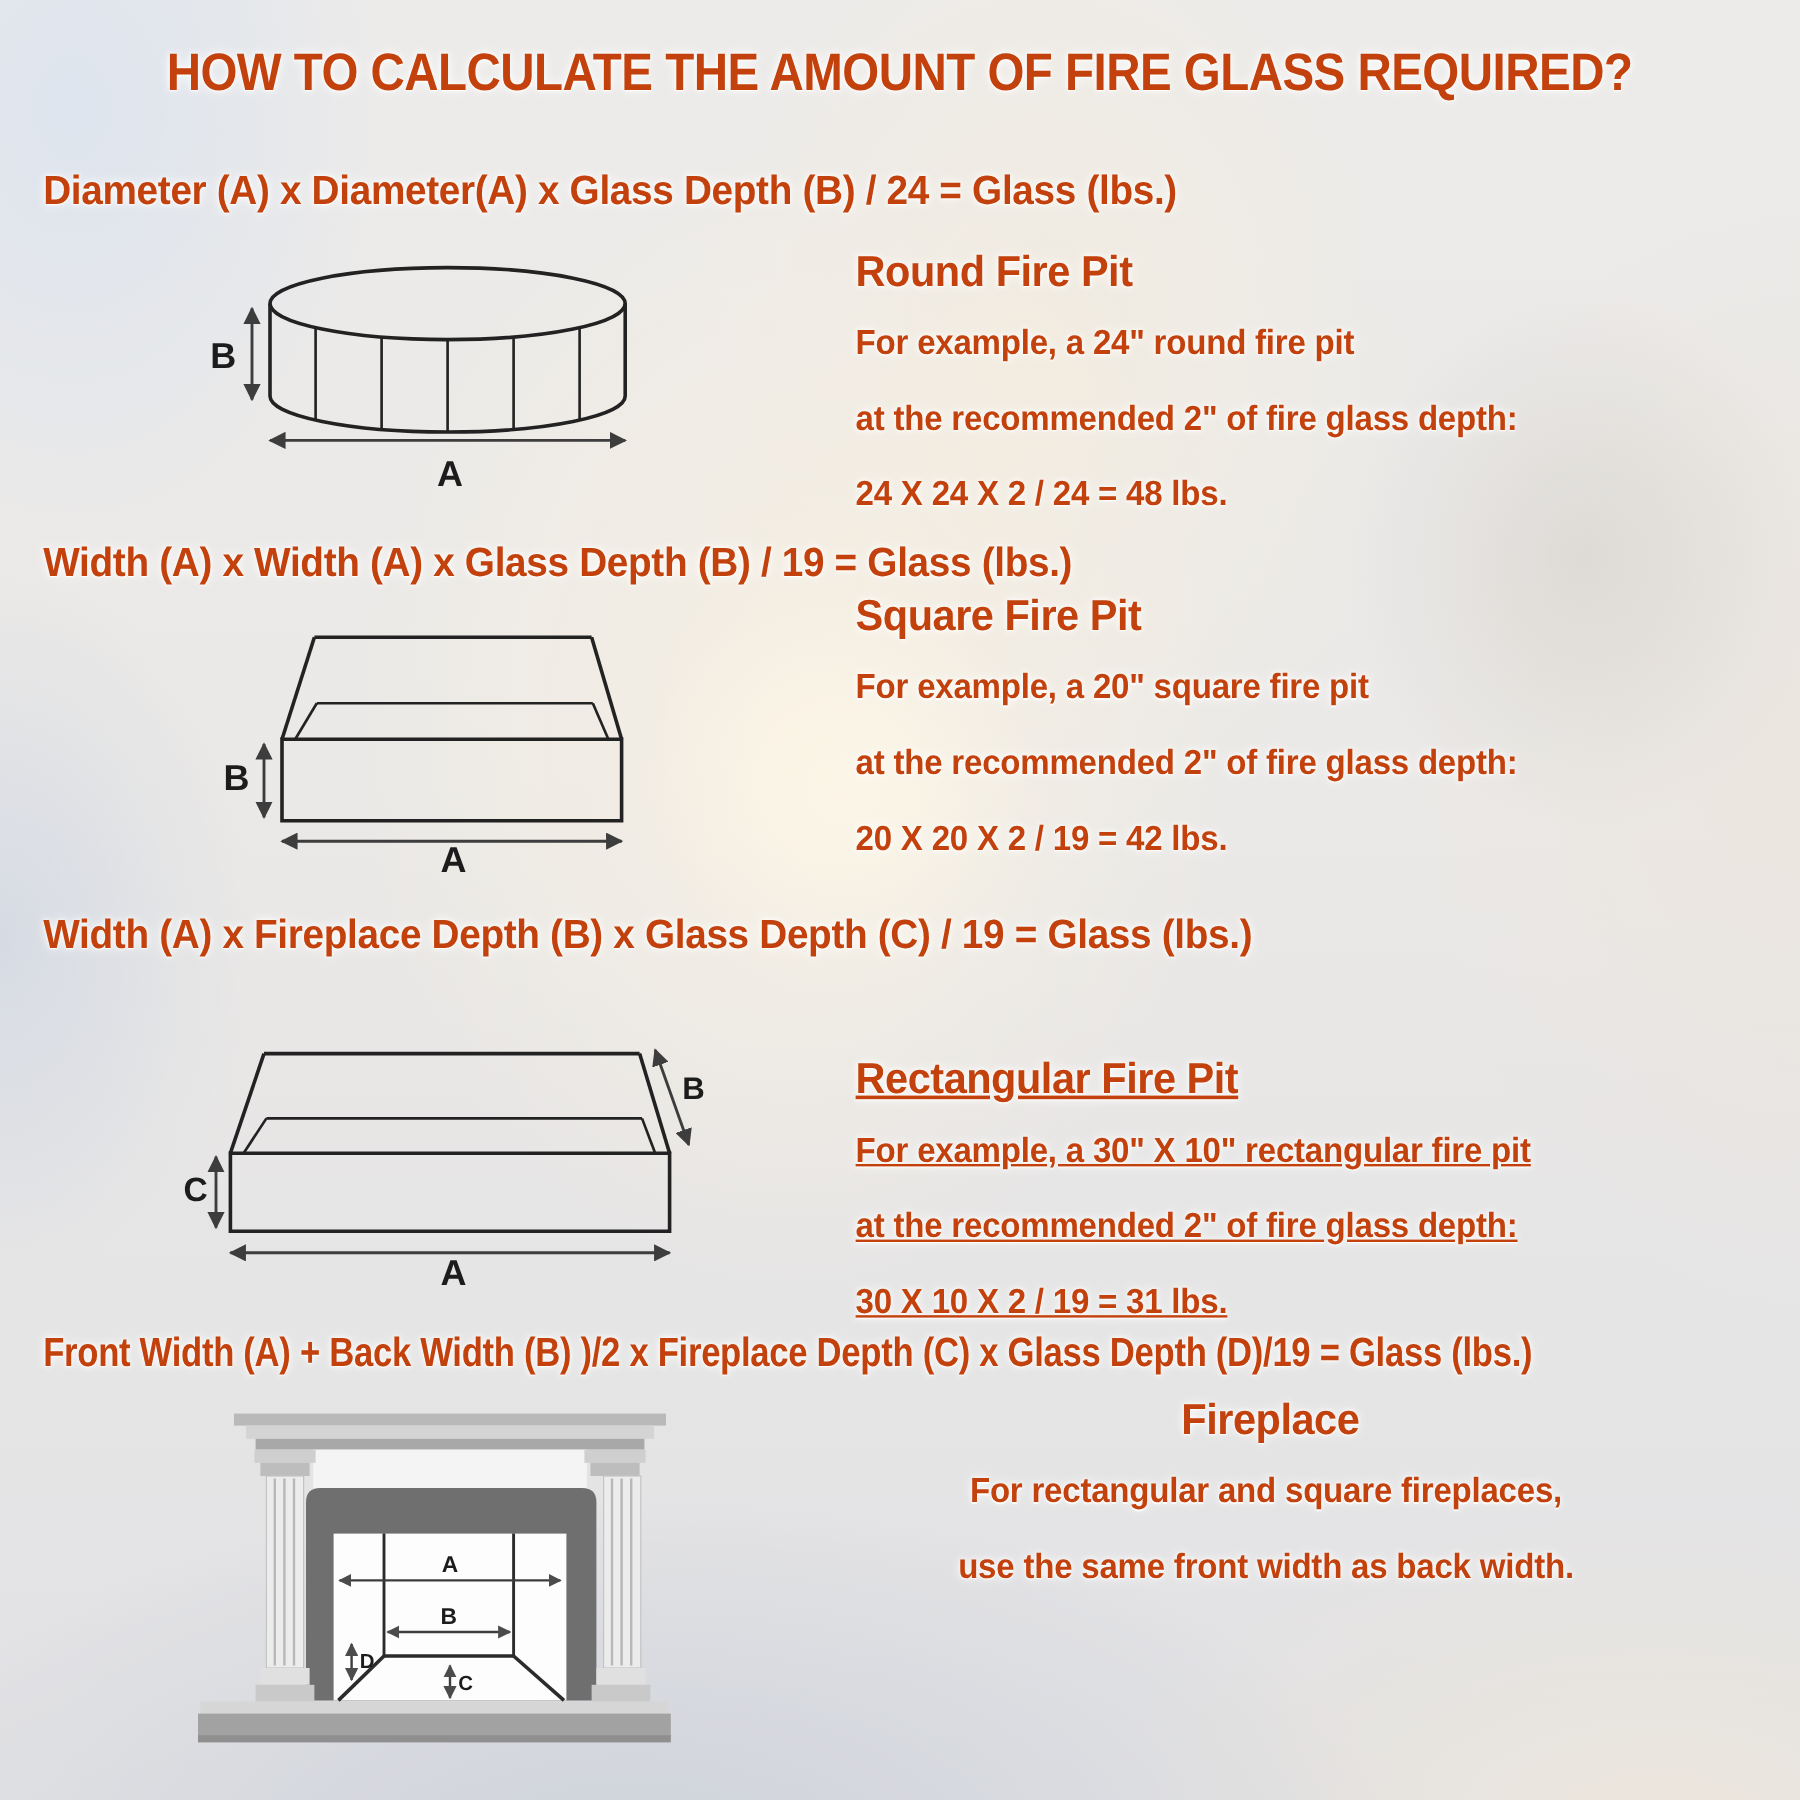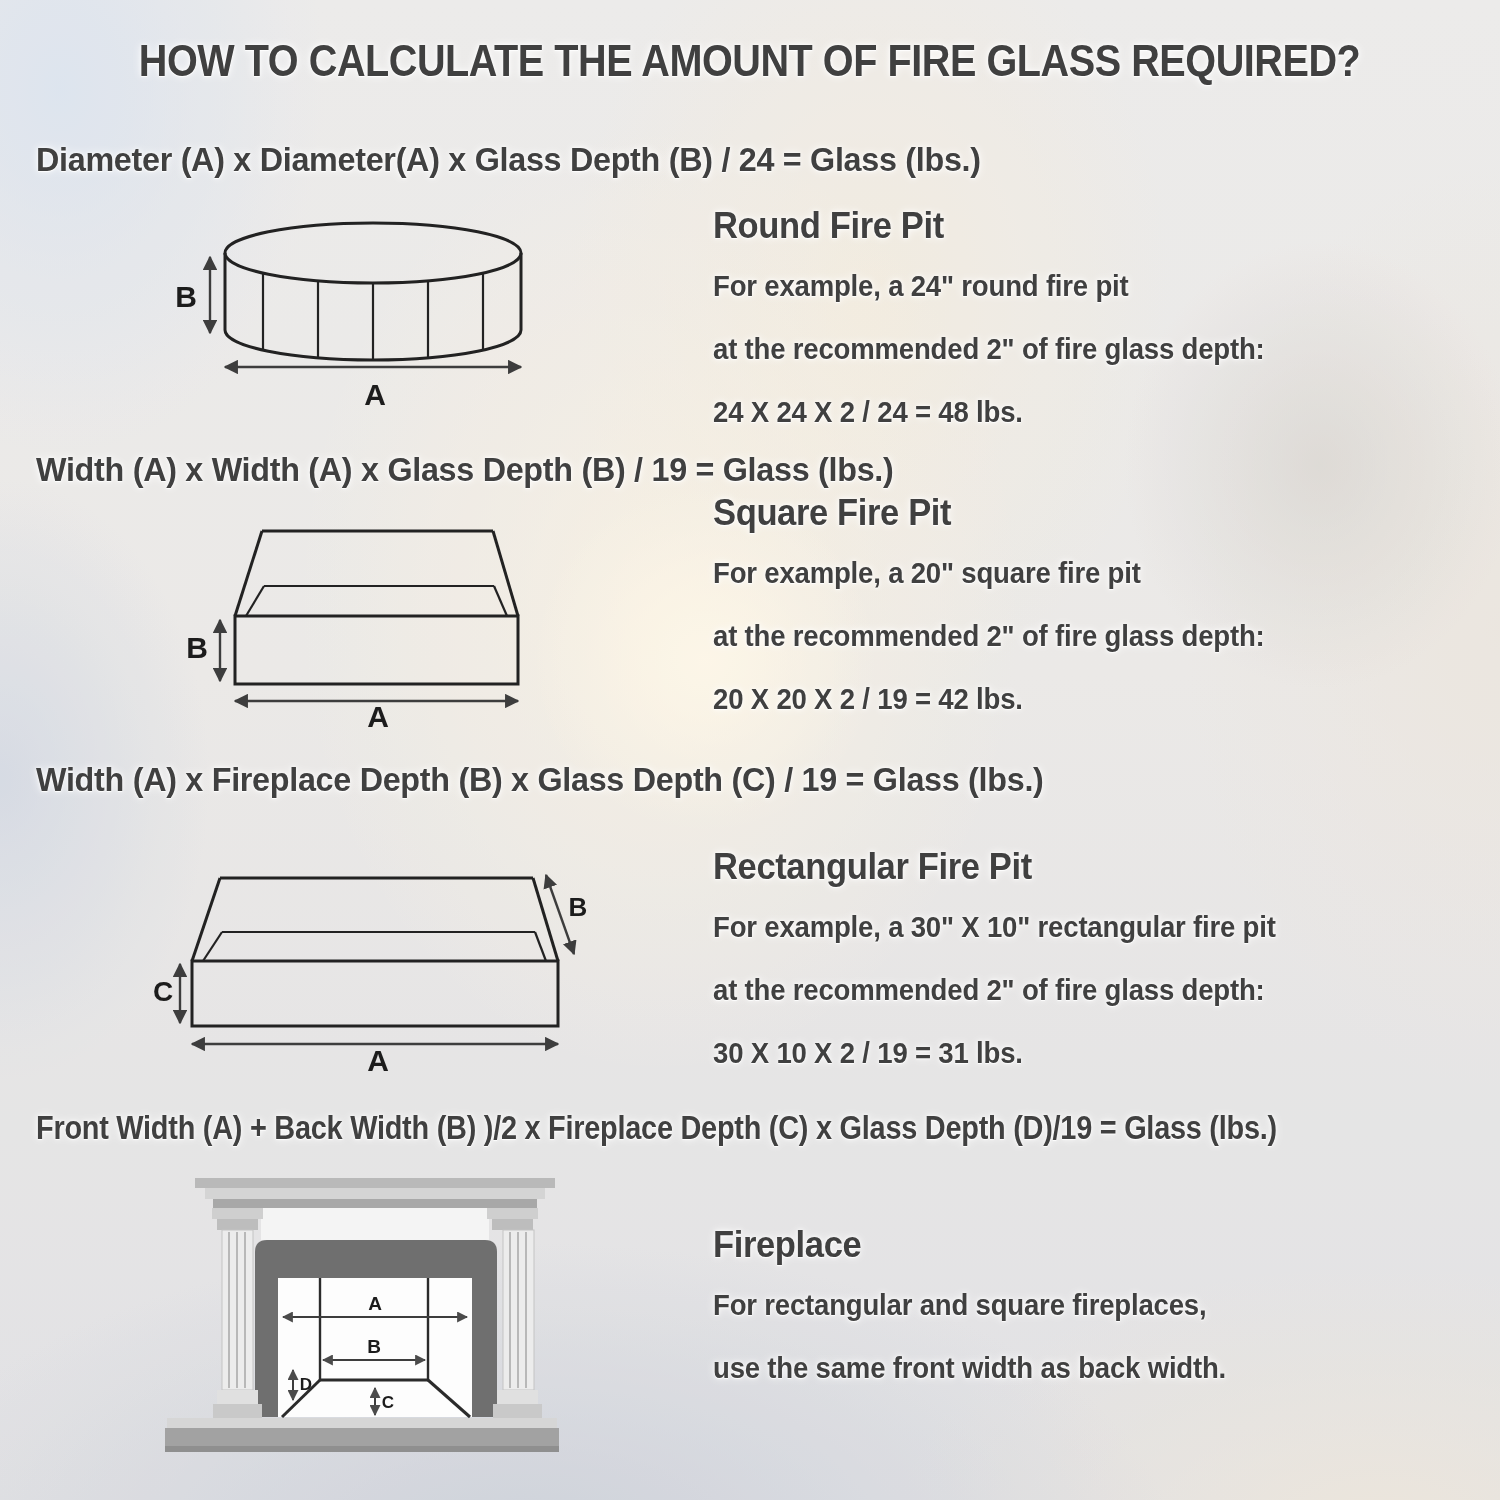--- a/index.html
+++ b/index.html
@@ -1,21 +1,21 @@
 <!DOCTYPE html>
 <html><head>
 <meta charset="utf-8">
 <style>
   html,body{margin:0;padding:0;}
   .page{
     position:relative;
     width:1500px;height:1500px;
     overflow:hidden;
     font-family:"Liberation Sans", sans-serif;
-    color:#404040;
+    color:#c2410c;
     background:#e6e4e3;
   }
   
   .bg{
     position:absolute;inset:0;
     background:
       radial-gradient(circle 240px at 47% 44%, rgba(253,245,228,.95), rgba(253,245,228,0) 72%),
       radial-gradient(ellipse 520px 680px at 44% 40%, rgba(247,238,220,.85), rgba(247,238,220,0) 70%),
       radial-gradient(ellipse 420px 560px at 58% 20%, rgba(242,233,215,.75), rgba(242,233,215,0) 72%),
       radial-gradient(ellipse 380px 520px at 4% 6%, rgba(213,223,236,.9), rgba(213,223,236,0) 70%),
@@ -45,21 +45,21 @@
   .f3{top:760px;}
   .f4{top:1108px;transform:scaleX(.85);}
 
   .diagram{position:absolute;}
   .svg1{left:160px;top:215px;}
   .svg2{left:180px;top:515px;}
   .svg3{left:150px;top:868px;}
   .svg4{left:165px;top:1172px;}
 
   .info{position:absolute;left:713px;width:720px;}
-  .info1{top:205px;} .info2{top:492px;} .info3{top:846px;} .info4{top:1224px;}
+  .info1{top:205px;} .info2{top:492px;} .info3{top:878px;text-decoration:underline;} .info4{top:1162px;text-align:center;}
   .info h2{
     margin:0 0 24px 0;font-size:36px;font-weight:bold;letter-spacing:-.4px;
     transform:scaleX(.96);transform-origin:left center;white-space:nowrap;
   }
   .info p{
     margin:0 0 32px 0;font-size:29px;line-height:31px;font-weight:bold;
     letter-spacing:-.2px;white-space:nowrap;
     transform:scaleX(.95);transform-origin:left center;
   }
   .info4 p:first-of-type{margin-top:18px;}

